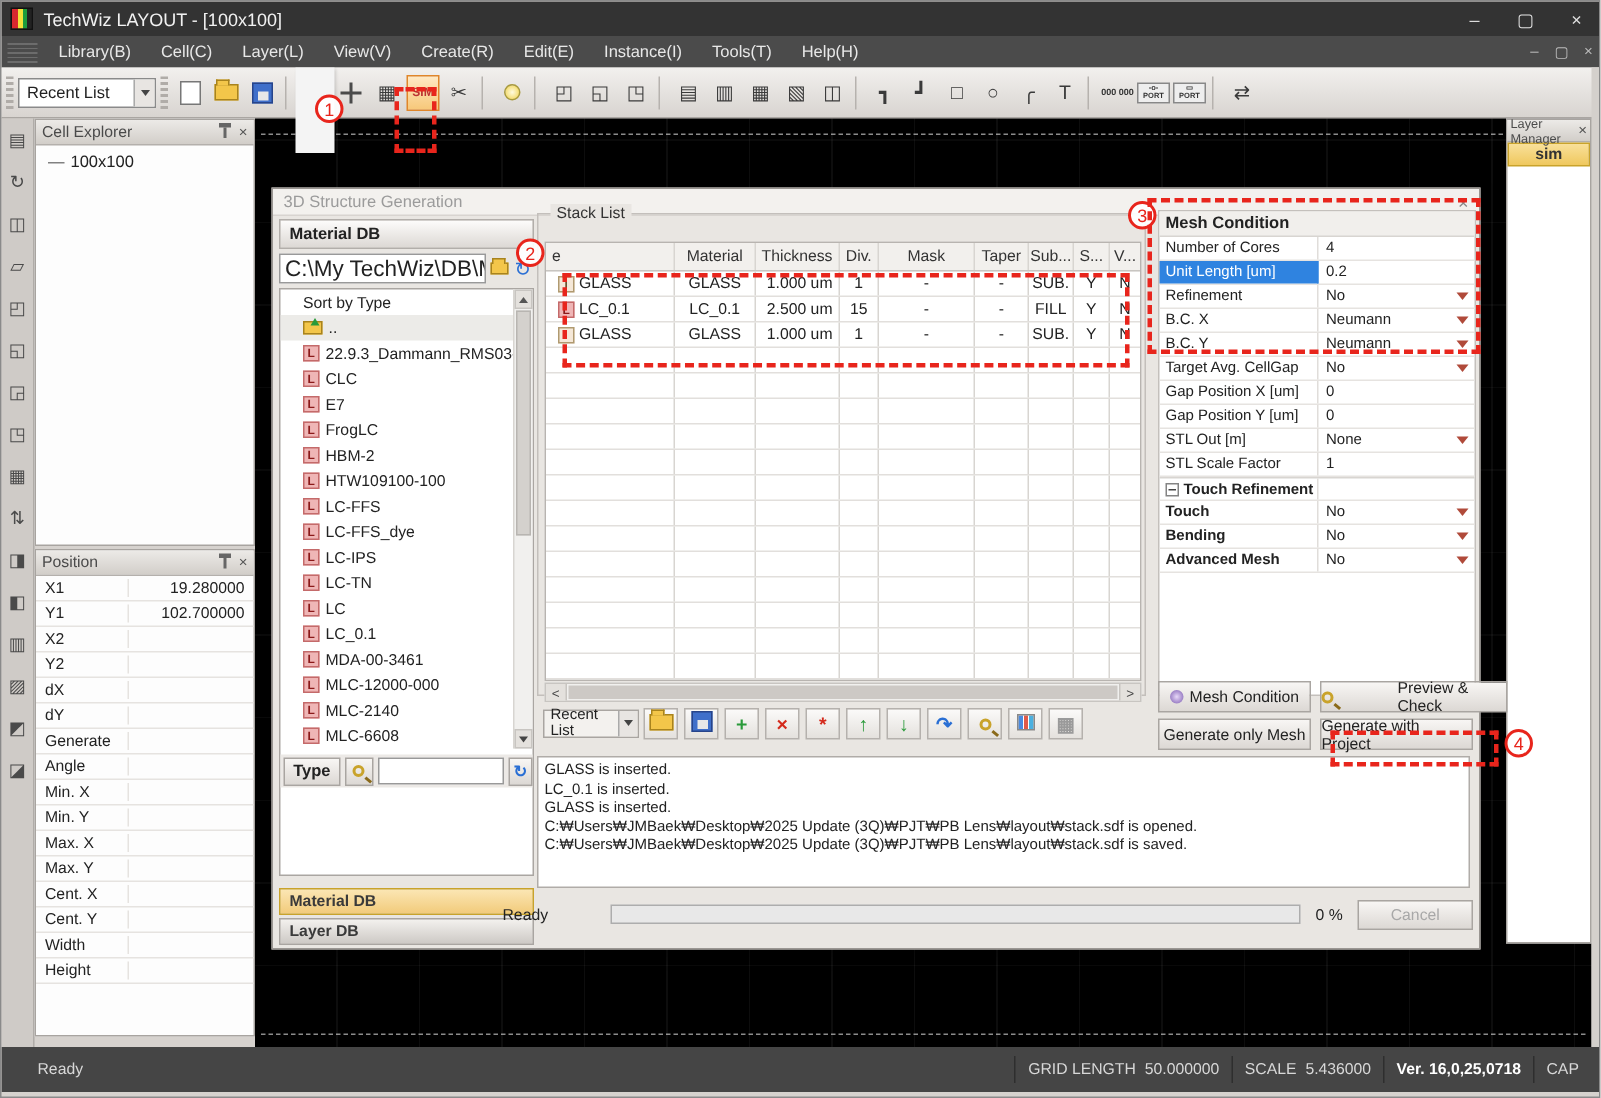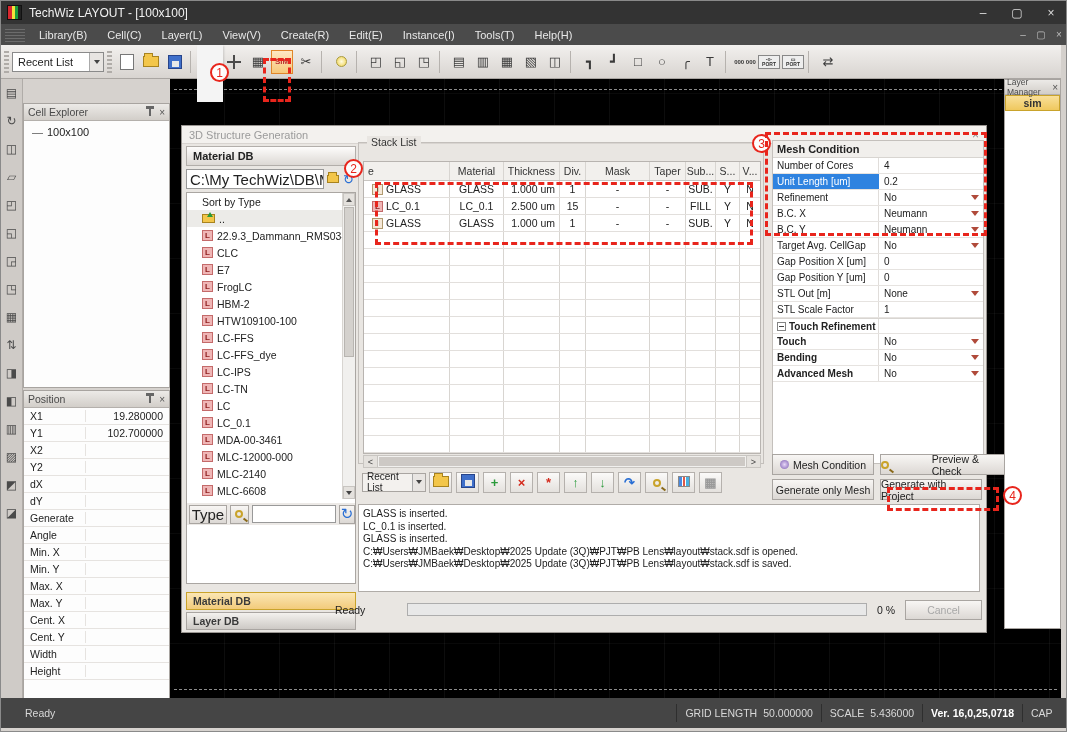--- a/index.html
+++ b/index.html
@@ -38,21 +38,21 @@
   .ic-move{position:relative;width:16px;height:16px;}
   .ic-move::before{content:"";position:absolute;left:7px;top:1px;width:2px;height:14px;background:#4a4a4a;}
   .ic-move::after{content:"";position:absolute;left:1px;top:7px;width:14px;height:2px;background:#4a4a4a;}
   .ic-bulb{width:11px;height:11px;border-radius:50%;background:radial-gradient(#fffbe0,#f0d24a);border:1px solid #a89a40;}
   .ic-000{font-size:6px;line-height:6px;font-weight:bold;color:#333;text-align:center;}
   .ic-port{font-size:5px;line-height:5px;font-weight:bold;color:#333;text-align:center;border:1px solid #888;padding:1px;background:#eee;}
   
   #leftstrip{left:0;top:78px;width:22px;height:619px;background:#cfcbc7;border-right:1px solid #b0aca8;display:flex;flex-direction:column;align-items:center;padding-top:5px;}
   .lsi{width:17px;height:17px;margin-bottom:11px;display:flex;align-items:center;justify-content:center;font-size:12px;color:#4a4a4a;}
   
-  .dock{background:#fdfdfd;border:1px solid #a8a4a0;margin-top:24px;}
+  .dock{background:#fdfdfd;border:1px solid #a8a4a0;}
   .docktitle{height:17px;background:linear-gradient(#eceae7,#d2cec9);border-bottom:1px solid #b4b0ac;display:flex;align-items:center;font-size:10.5px;color:#4a4a4a;padding:0 4px;}
   .dockbtns{margin-left:auto;display:flex;align-items:center;gap:5px;}
   .pin{width:2px;height:7px;background:#666;position:relative;margin-right:3px;}
   .pin::before{content:"";position:absolute;top:-3px;left:-3px;width:8px;height:3px;background:#666;}
   .dockx{font-size:10px;color:#555;}
   #cellexp{left:22px;top:78px;width:147px;height:285px;}
   #celltree{font-size:11px;color:#222;padding:5px 0 0 8px;display:flex;align-items:center;gap:4px;}
   .treedash{color:#555;}
   #positionp{left:22px;top:365px;width:147px;height:325px;}
   .posrow{display:flex;height:17px;border-bottom:1px solid #e6e3e0;font-size:10.5px;align-items:center;}
@@ -87,21 +87,21 @@
   #mdblist{position:absolute;left:0;top:0;width:155px;height:306px;overflow:hidden;}
   .mitem{height:17px;display:flex;align-items:center;font-size:10.5px;color:#222;padding-left:15px;gap:4px;white-space:nowrap;}
   .mitem .lic{width:11px;height:11px;background:#efb6b6;border:1px solid #c46a6a;color:#8b1a1a;font-size:8px;font-weight:bold;display:flex;align-items:center;justify-content:center;flex:0 0 11px;}
   .upfolder{width:13px;height:9px;background:#f3c64a;border:1px solid #a8831e;position:relative;flex:0 0 13px;}
   .upfolder::after{content:"";position:absolute;right:1px;top:-3px;width:0;height:0;border-left:3px solid transparent;border-right:3px solid transparent;border-bottom:5px solid #2a9a3a;}
   #mdbscroll{position:absolute;right:0;top:0;width:13px;height:306px;background:#f1f0ee;border-left:1px solid #d8d5d1;}
   .scrbtn{height:13px;display:flex;align-items:center;justify-content:center;background:#e4e1dd;border:1px solid #c8c5c1;}
   .tri-u{width:0;height:0;border-left:3px solid transparent;border-right:3px solid transparent;border-bottom:4px solid #555;}
   #mdbthumb{position:absolute;left:1px;top:14px;width:10px;height:150px;background:#d4d1cd;border:1px solid #b8b5b1;}
   #typerow{position:absolute;left:0px;top:310px;width:168px;height:22px;display:flex;align-items:center;gap:3px;padding-left:2px;background:#ece9e6;}
-  .smallbtn{height:19px;background:linear-gradient(#f8f6f4,#dcd8d4);border:1px solid #a9a5a1;font-size:15px;color:#222;display:flex;align-items:center;justify-content:center;}
+  .smallbtn{height:19px;background:linear-gradient(#f8f6f4,#dcd8d4);border:1px solid #a9a5a1;font-size:11px;color:#222;display:flex;align-items:center;justify-content:center;font-weight:bold;}
   #typebtn{width:40px;}
   .lens{width:8px;height:8px;border:2px solid #c9a32b;border-radius:50%;position:relative;}
   .lens::after{content:"";position:absolute;left:6px;top:7px;width:5px;height:2px;background:#8a6a1a;transform:rotate(40deg);}
   #searchinput{width:84px;height:18px;background:#fff;border:1px solid #999;}
   .tab{left:4px;width:170px;height:18px;display:flex;align-items:center;padding-left:6px;font-size:10.5px;font-weight:bold;border:1px solid #a9a5a1;color:#3a3a3a;}
   #tabmat{top:466px;background:linear-gradient(#fbe6b4,#f2cb7b);border-color:#c9a32b;}
   #tablay{top:486px;background:linear-gradient(#f3f1ee,#cdc9c5);}
   
   #stackgroup{left:176px;top:16px;width:406px;height:322px;border:1px solid #c3bfbb;}
   #stacklegend{position:absolute;left:8px;top:-7px;background:#e9e6e2;padding:0 4px;font-size:10.5px;color:#333;}

